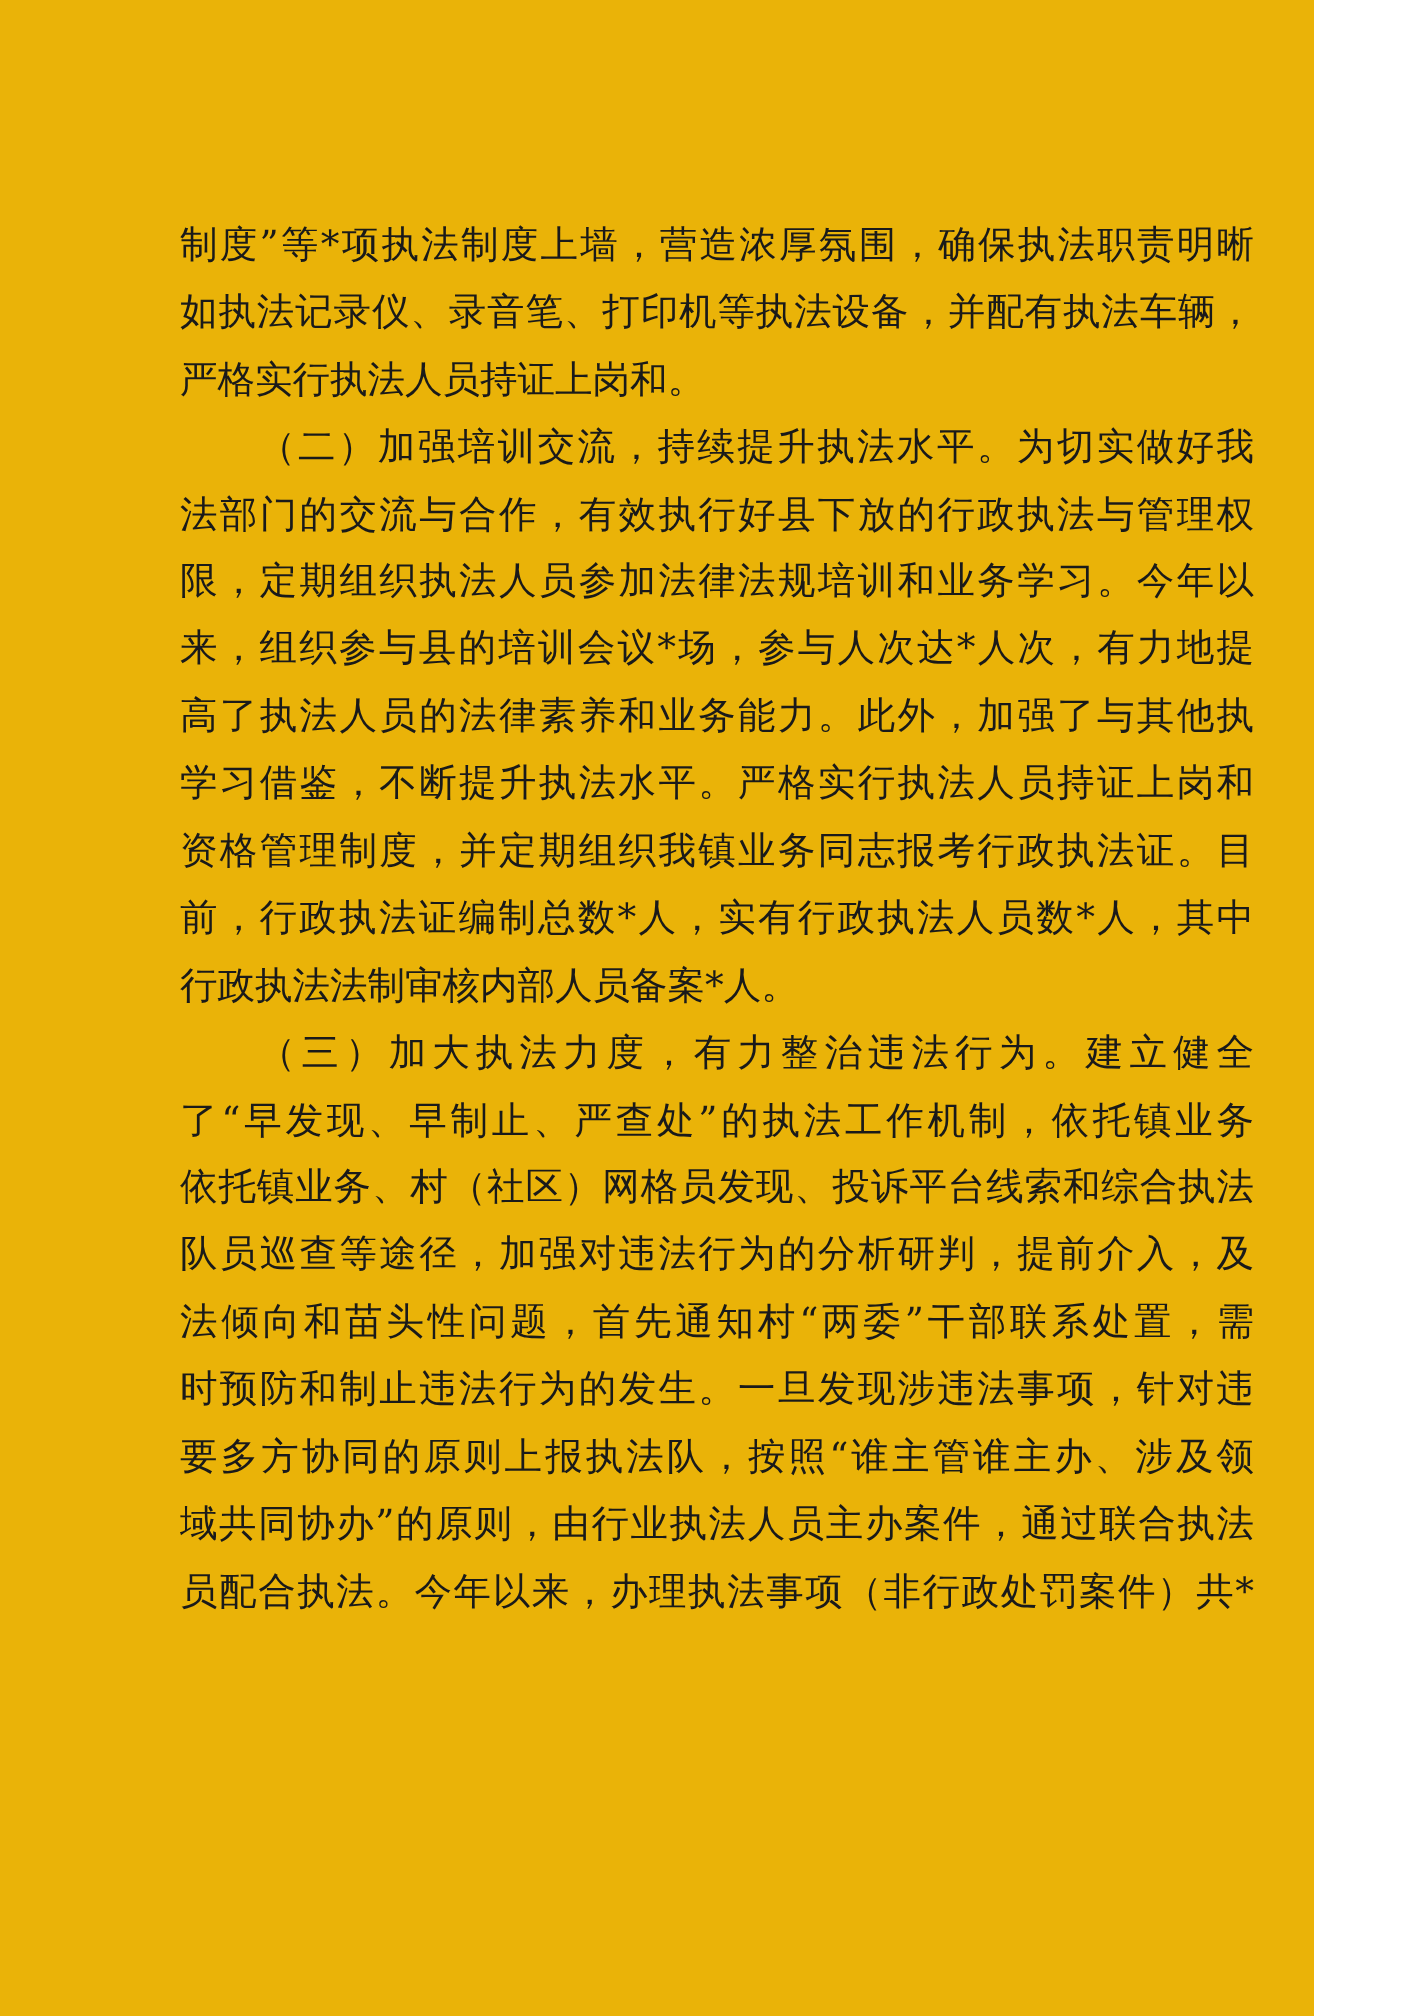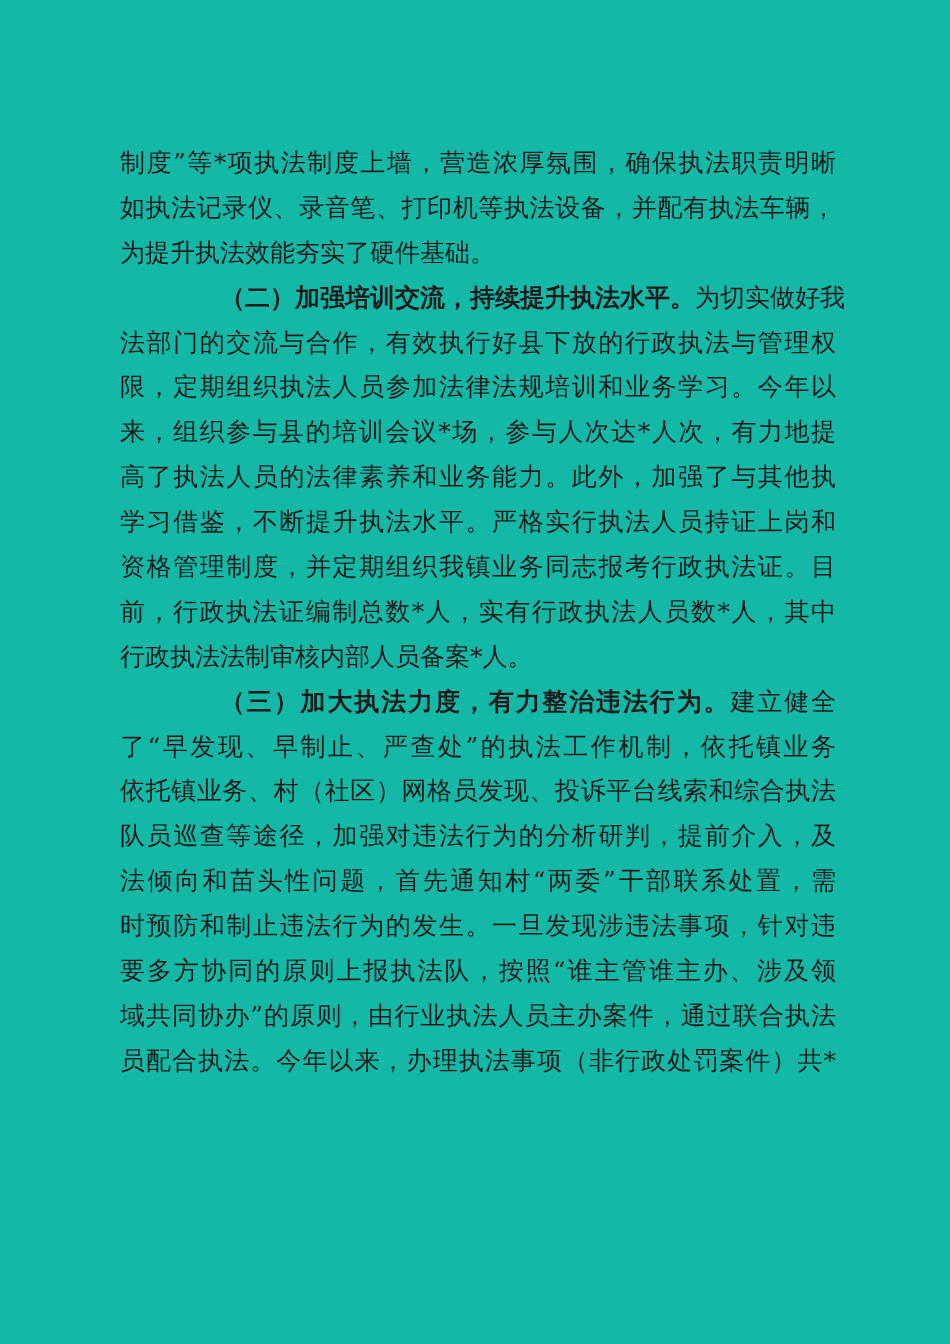--- a/index.html
+++ b/index.html
@@ -1,43 +1,43 @@
 <!DOCTYPE html>
 <html><head>
 <meta charset="utf-8">
 <style>
   html, body { margin: 0; padding: 0; background: #ffffff; }
   body { width: 950px; height: 1344px; position: relative; overflow: hidden; }
   .page {
-    position: absolute; left: 0; top: 0; width: 950px; height: 1344px; background: #14b8a6;
+    position: absolute; left: 0; top: 0; width: 876px; height: 1344px; background: #eab308;
   }
   .body-text {
     position: absolute; left: 120px; top: 141px; width: 716px;
     font-family: "DejaVu Serif", "Liberation Serif", serif;
     font-size: 25px; color: #1a1a1a;
   }
   .line {
     display: block; height: 44.9px; line-height: 44.9px;
     white-space: nowrap; text-align: justify; text-align-last: justify;
     overflow: visible;
   }
   .line.last { text-align-last: left; }
   .line.indent { padding-left: 52px; }
-  .heading { font-weight: bold; margin-left: 48px; }
+  .heading { font-weight: normal; }
 </style>
 </head>
 <body>
 
 <div class="page">
   <div class="body-text">
 
     <div>
       <span class="line">制度”等*项执法制度上墙，营造浓厚氛围，确保执法职责明晰</span>
       <span class="line">如执法记录仪、录音笔、打印机等执法设备，并配有执法车辆，</span>
-      <span class="line last">为提升执法效能夯实了硬件基础。</span>
+      <span class="line last">严格实行执法人员持证上岗和。</span>
     </div>
 
     <div>
       <span class="line indent"><span class="heading">（二）加强培训交流，持续提升执法水平。</span><span>为切实做好我</span></span>
       <span class="line">法部门的交流与合作，有效执行好县下放的行政执法与管理权</span>
       <span class="line">限，定期组织执法人员参加法律法规培训和业务学习。今年以</span>
       <span class="line">来，组织参与县的培训会议*场，参与人次达*人次，有力地提</span>
       <span class="line">高了执法人员的法律素养和业务能力。此外，加强了与其他执</span>
       <span class="line">学习借鉴，不断提升执法水平。严格实行执法人员持证上岗和</span>
       <span class="line">资格管理制度，并定期组织我镇业务同志报考行政执法证。目</span>

